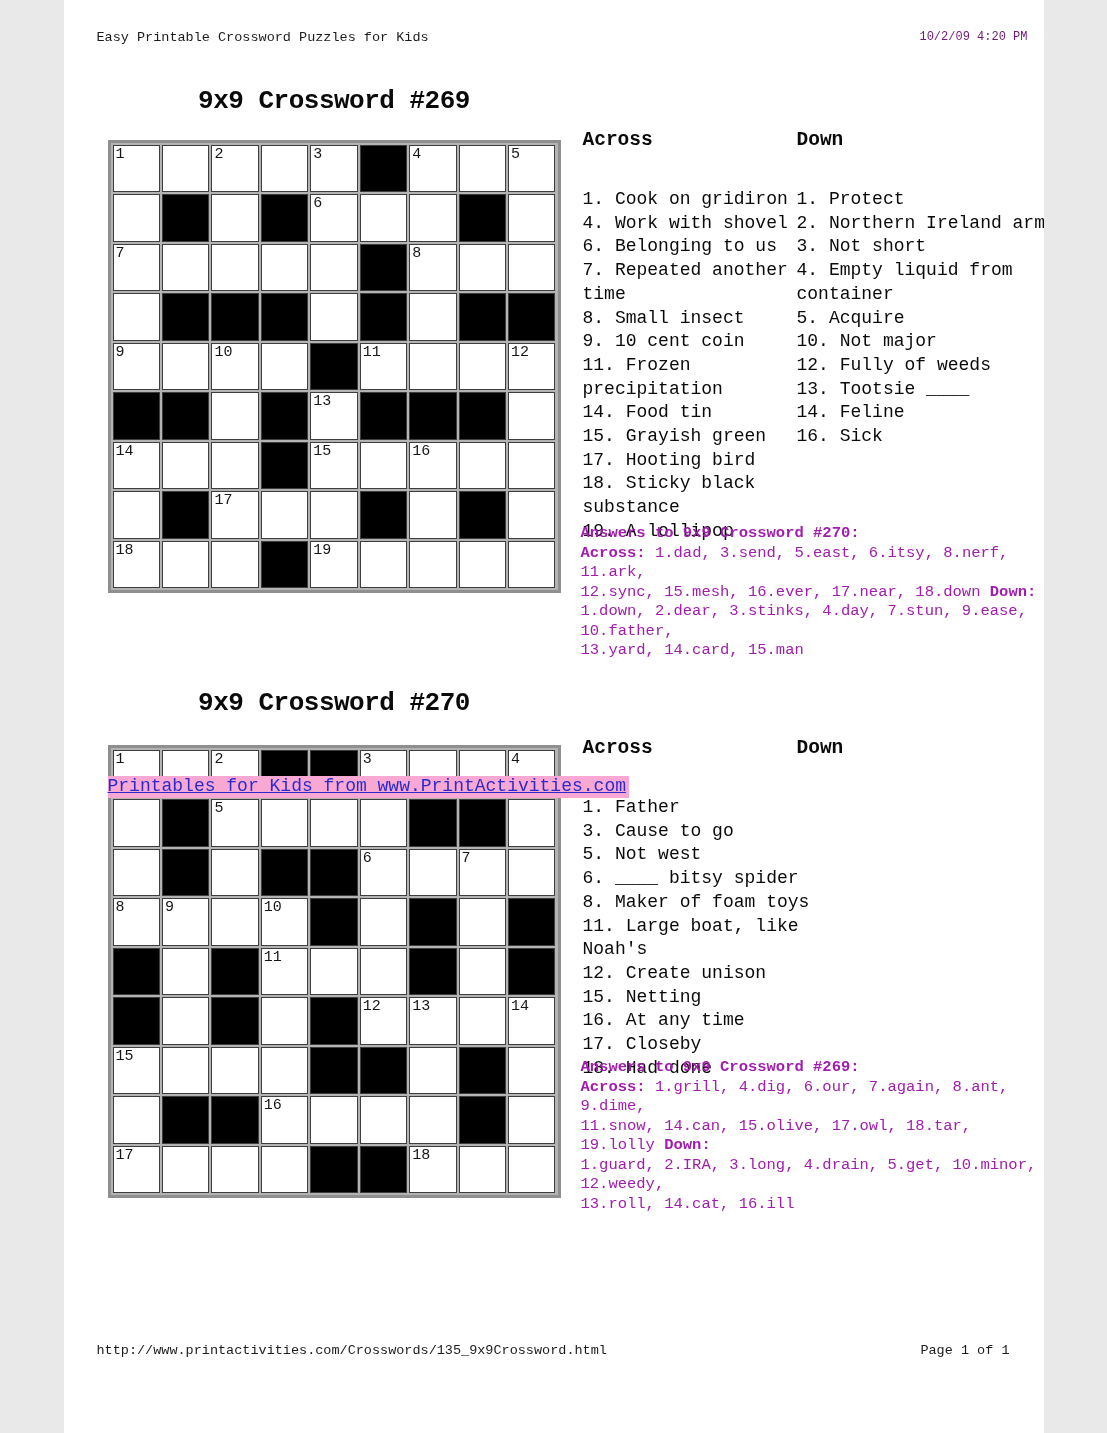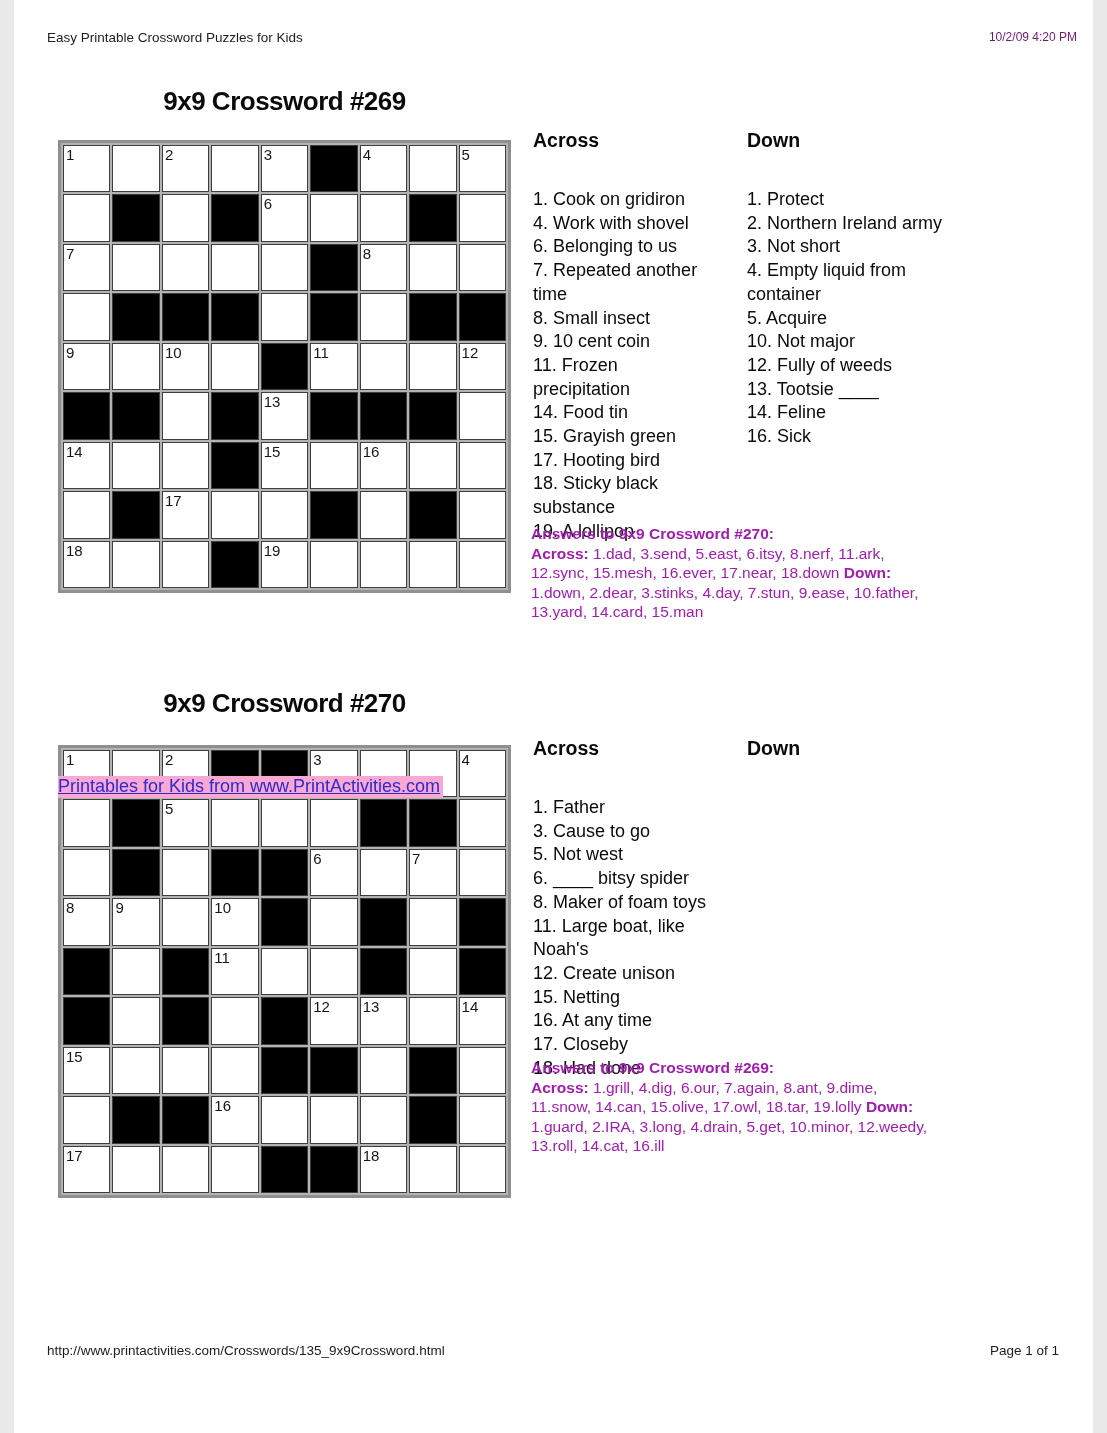--- a/index.html
+++ b/index.html
@@ -1,18 +1,18 @@
 <!DOCTYPE html>
 <html><head>
 <meta charset="utf-8">
 <style>
   html,body{margin:0;padding:0;background:#e9e9e9;}
   .page{
-    position:relative;width:1079px;height:1433px;background:#ffffff;
-    font-family:Liberation Sans, sans-serif;color:#0a0a0a;overflow:hidden;
+    position:relative;width:980px;height:1433px;background:#ffffff;
+    font-family:Liberation Mono, monospace;color:#0a0a0a;overflow:hidden;
     margin:0 auto;
   }
   .abs{position:absolute;}
   
   .hdr-l{left:33px;top:30px;font-size:13.5px;color:#1c1c1c;}
   .hdr-r{right:16px;top:30px;font-size:12px;color:#701a75;}
   .ftr-l{left:33px;top:1343px;font-size:13.5px;color:#1c1c1c;}
   .ftr-r{right:34px;top:1343px;font-size:13.5px;color:#1c1c1c;}
   
   .title{left:44px;width:453px;text-align:center;font-size:26px;font-weight:700;

